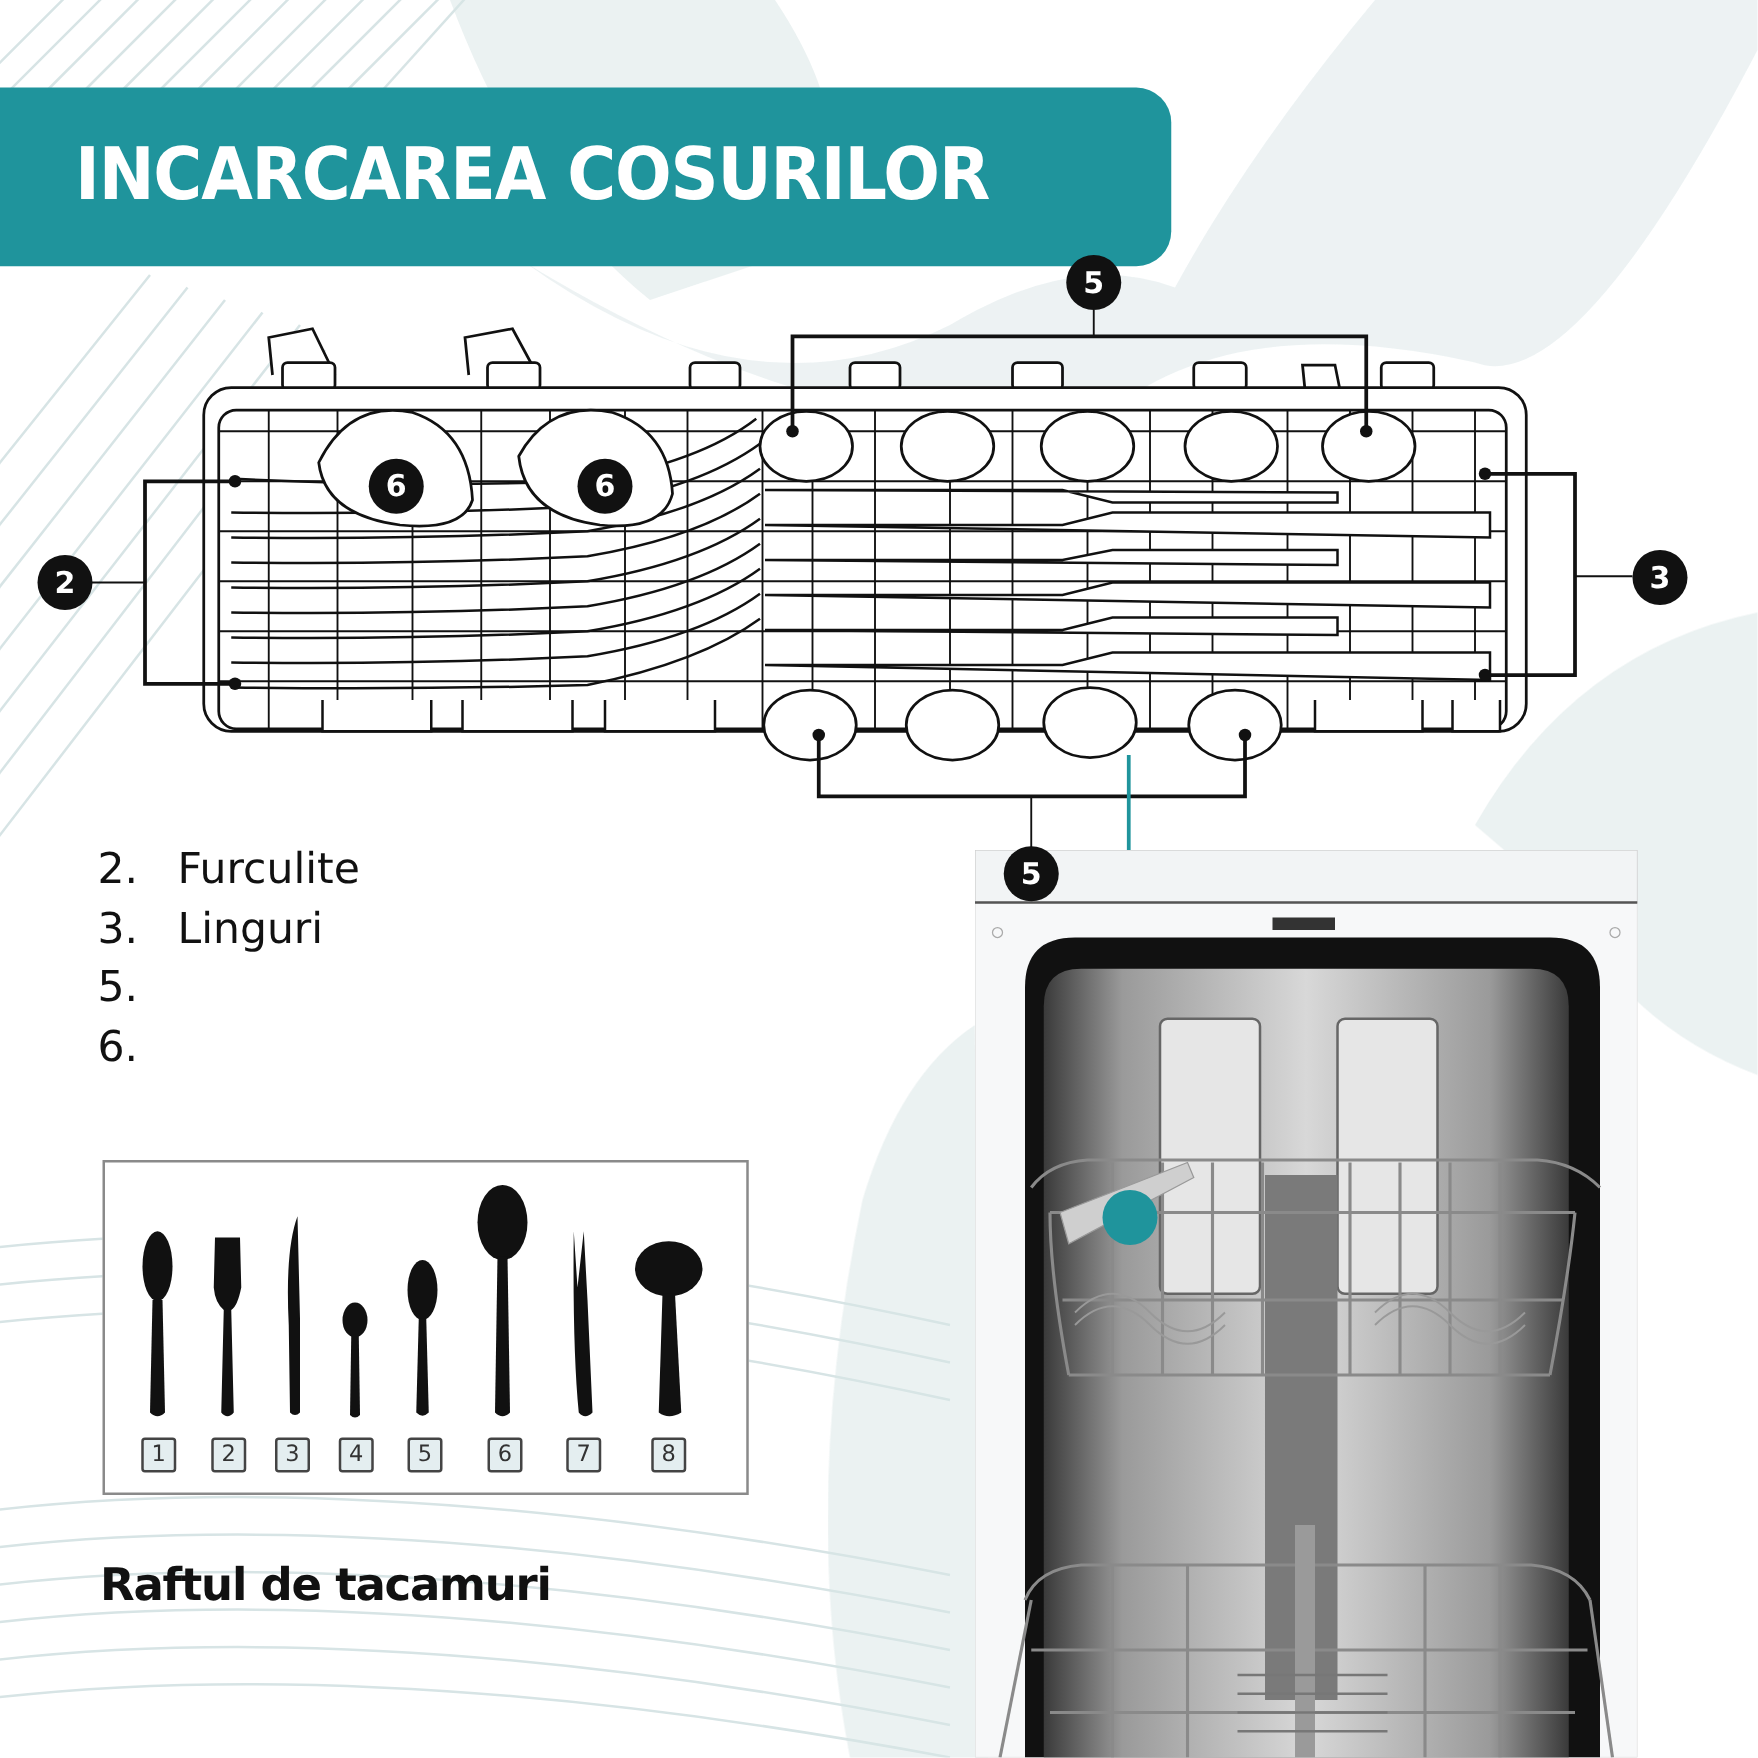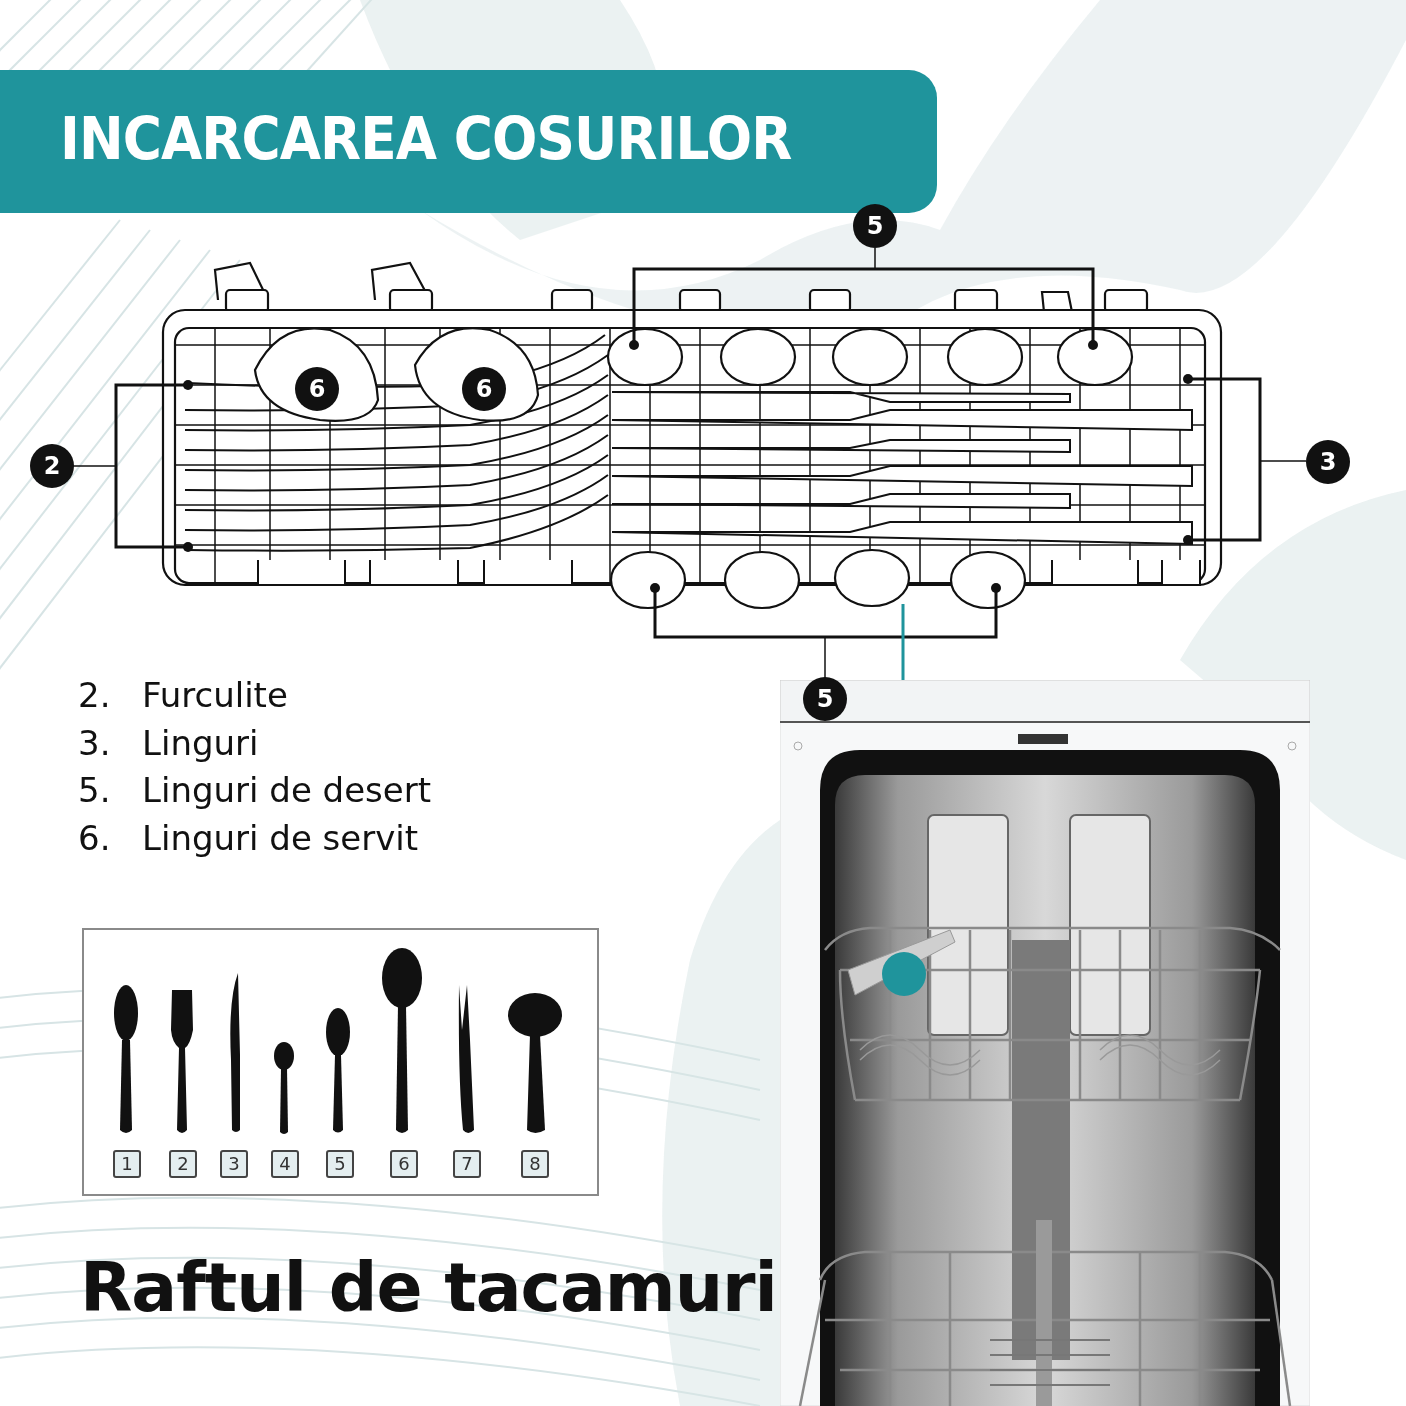--- a/index.html
+++ b/index.html
@@ -7,21 +7,21 @@
   .bg { position:absolute; left:0; top:0; width:1406px; height:1406px; }
   .title-banner { position:absolute; left:0; top:70px; width:937px; height:143px; background:#1f949c; border-radius:0 28px 28px 0; }
   .title-text { position:absolute; left:60px; top:105px; color:#ffffff; font-family:"DejaVu Sans", sans-serif; font-weight:bold; font-size:58px; letter-spacing:-1px; transform:scaleX(0.92); transform-origin:left center; white-space:nowrap; }
   .diagram { position:absolute; left:0; top:0; width:1406px; height:1406px; }
   .marker { position:absolute; width:44px; height:44px; border-radius:50%; background:#111; color:#fff; font-family:"DejaVu Sans", sans-serif; font-weight:bold; font-size:24px; display:flex; align-items:center; justify-content:center; }
   .legend { position:absolute; left:78px; top:672px; }
   .legend-row { display:flex; font-family:"DejaVu Sans", sans-serif; font-size:34px; color:#111; height:47.5px; line-height:47.5px; }
   .legend-num { width:64px; }
   .icon-box { position:absolute; left:82px; top:928px; width:517px; height:268px; border:2px solid #8a8a8a; background:#ffffff; box-sizing:border-box; }
   .icon-label { position:absolute; top:1150px; width:24px; height:24px; border:2px solid #444; border-radius:3px; background:#e4eef0; color:#333; font-family:"DejaVu Sans", sans-serif; font-size:18px; line-height:24px; text-align:center; box-sizing:content-box; }
-  .subtitle { position:absolute; left:80px; top:1248px; font-family:"DejaVu Sans", sans-serif; font-weight:bold; font-size:68px; color:#111; letter-spacing:-1px; white-space:nowrap; }
+  .subtitle { position:absolute; left:80px; top:1248px; font-family:"DejaVu Sans", sans-serif; font-weight:bold; font-size:36px; color:#111; letter-spacing:-1px; white-space:nowrap; }
   .dishwasher { position:absolute; left:780px; top:680px; width:530px; height:726px; }
 </style>
 </head>
 <body>
 
 <svg class="bg" viewBox="0 0 1406 1406" xmlns="http://www.w3.org/2000/svg">
   <g stroke="#d7e4e5" stroke-width="2" fill="none">
     <path d="M-40 90 L60 -10"></path>
       <path d="M-10 90 L90 -10"></path>
       <path d="M20 90 L120 -10"></path>
@@ -194,25 +194,23 @@
   <div class="legend-row">
     <span class="legend-num">2.</span>
     <span>Furculite</span>
   </div>
   <div class="legend-row">
     <span class="legend-num">3.</span>
     <span>Linguri</span>
   </div>
   <div class="legend-row">
     <span class="legend-num">5.</span>
-    <span>Linguri de desert</span>
   </div>
   <div class="legend-row">
     <span class="legend-num">6.</span>
-    <span>Linguri de servit</span>
   </div>
 </div>
 
 <div class="icon-box"></div>
 <svg class="diagram" viewBox="0 0 1406 1406" xmlns="http://www.w3.org/2000/svg" style="pointer-events:none;">
   <g fill="#111">
 
     <g>
         <ellipse cx="126" cy="1013" rx="12" ry="28"></ellipse>
         <path d="M122 1040 L130 1040 L132 1130 Q126 1136 120 1130 Z"></path>

